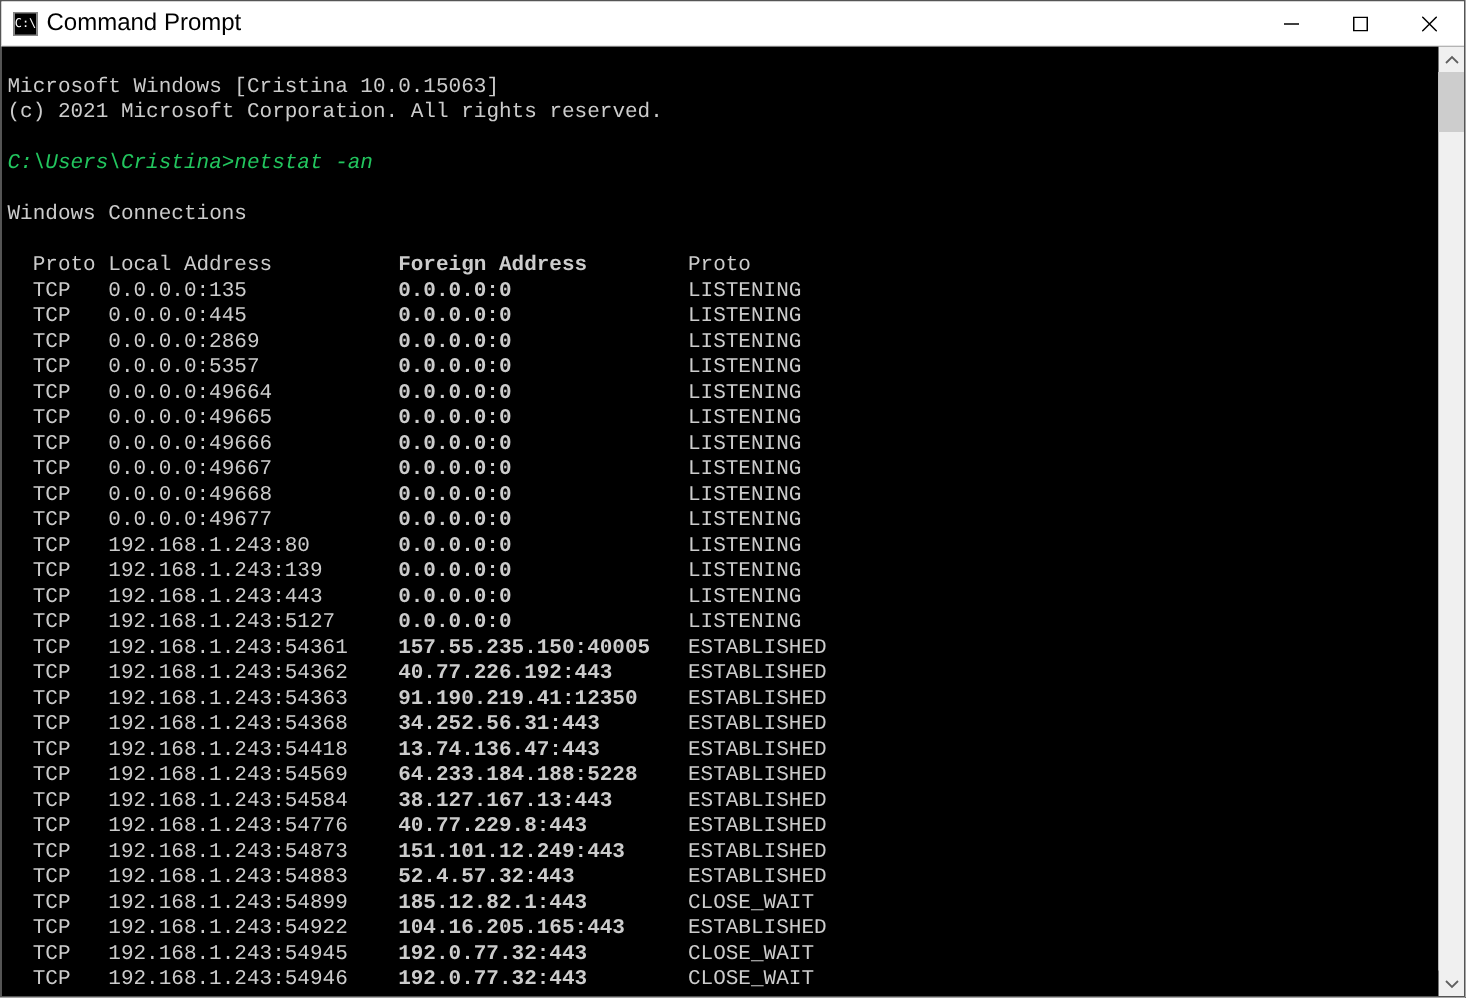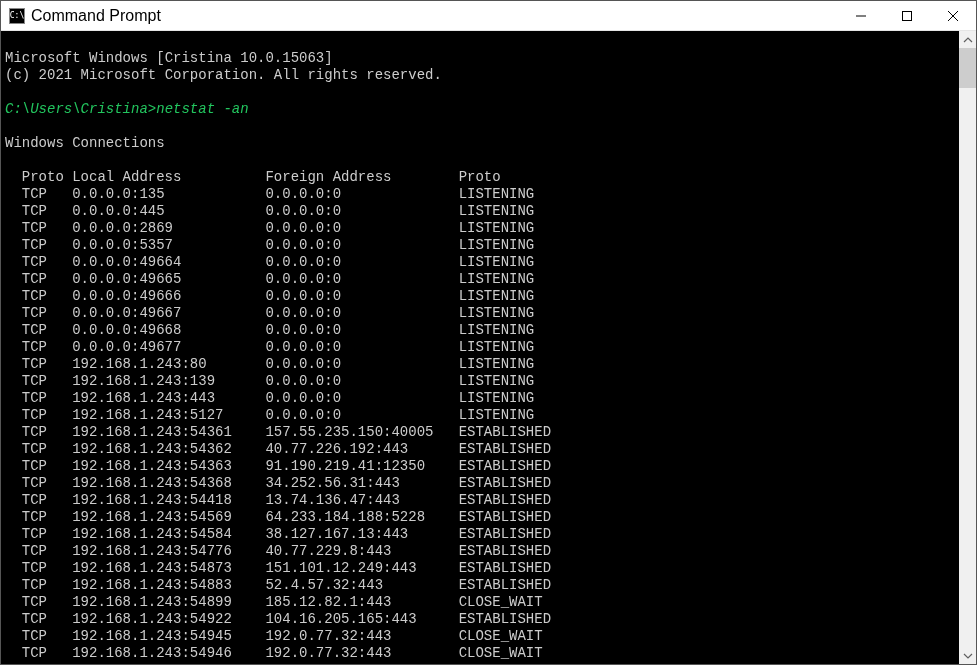--- a/index.html
+++ b/index.html
@@ -17,21 +17,21 @@
 
     .scrollbar { width: 17px; background: #f0f0f0; display: flex; flex-direction: column; }
     .sb-btn { height: 17px; display: flex; align-items: center; justify-content: center; color: #606060; }
     .sb-track { flex: 1; background: #f0f0f0; position: relative; }
     .sb-thumb { position: absolute; left: 0; right: 0; top: 0; height: 40px; background: #cdcdcd; }
 
     .prompt-cmd { color: #22c55e; font-style: italic; }
     .hdrrow, .row { }
     .c-proto { display: inline-block; width: 8ch; }
     .c-local { display: inline-block; width: 23ch; font-family: Liberation Mono, monospace; }
-    .c-foreign { display: inline-block; width: 23ch; }
+    .c-foreign { display: inline-block; width: 23ch; font-weight: bold; }
     .c-state { display: inline-block; }
     .hdrrow .c-proto, .row .c-proto { padding-left: 2ch; }
   </style>
 </head>
 <body>
 
 <div class="window">
 
   <div class="titlebar">
     <span class="icon">C:\</span>

